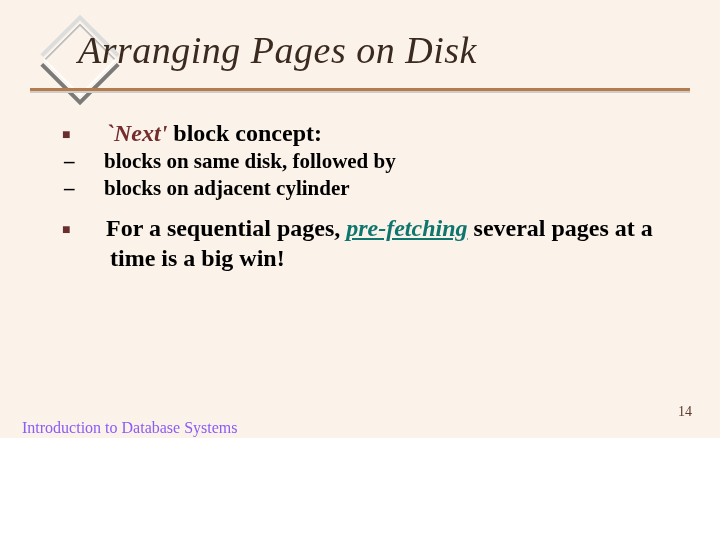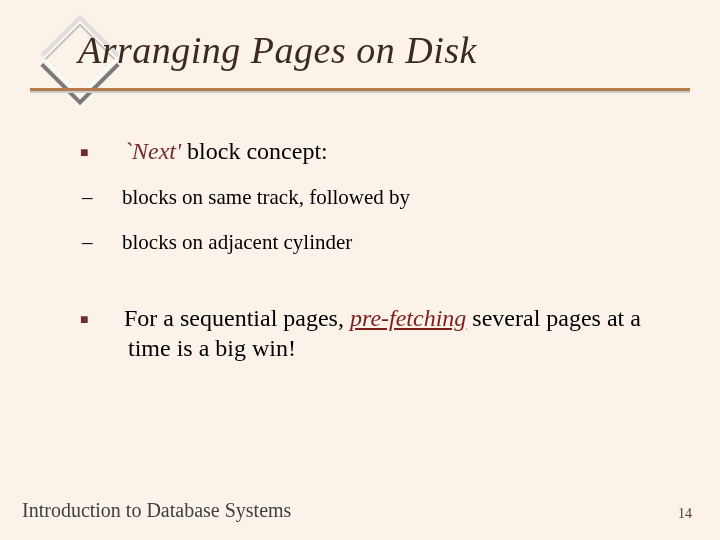--- a/index.html
+++ b/index.html
@@ -4,21 +4,21 @@
 <style>
   html, body {
     margin: 0;
     padding: 0;
     width: 720px;
     height: 540px;
     overflow: hidden;
   }
   .slide {
     width: 720px;
-    height: 540px;
+    height: 438px;
     background: #fbf2e9;
     position: relative;
     box-sizing: border-box;
     font-family: "Book Antiqua", Palatino, "Palatino Linotype", Georgia, serif;
     color: #000;
   }
   .diamond-wrap {
     position: absolute;
     top: 20px;
     left: 40px;
@@ -61,21 +61,21 @@
     box-shadow: 0 2px 0 0 #ccc;
   }
   .body {
     position: absolute;
     top: 118px;
     left: 86px;
     right: 50px;
     font-size: 24px;
     line-height: 1.25;
   }
-  .body p { margin: 18px; }
+  .body p { margin: 0; font-weight: bold; }
   .l1 {
     margin: 0 0 4px 0;
     text-indent: -24px;
     padding-left: 24px;
   }
   .l1 .bullet {
     color: #6b2e2e;
     font-size: 14px;
     display: inline-block;
     width: 20px;
@@ -87,28 +87,28 @@
     text-indent: -22px;
     padding-left: 22px;
     line-height: 1.3;
   }
   .l2 .dash {
     display: inline-block;
     width: 18px;
   }
   .accent-italic { font-style: italic; color: #742c2c; }
   .accent-plain { color: #742c2c; }
-  .accent-under { color: #7f1d1d; font-style: italic; text-decoration: underline; }
+  .accent-under { color: #0f766e; font-style: italic; text-decoration: underline; }
   .gap { height: 10px; }
   .footer-left {
     position: absolute;
-    bottom: 18px;
+    bottom: 1px;
     left: 22px;
-    font-size: 20px;
-    color: #404040;
+    font-size: 16px;
+    color: #8b5cf6;
   }
   .footer-right {
     position: absolute;
     bottom: 18px;
     right: 28px;
     font-size: 14px;
     color: #5b3a2e;
   }
 </style>
 </head>
@@ -123,21 +123,21 @@
   <div class="title">Arranging Pages on Disk</div>
   <div class="underline"></div>
 
   <div class="body">
 
     <p class="l1">
       <span class="bullet">■</span><span class="accent-italic">`Next'</span><span> block concept:</span>
     </p>
 
     <p class="l2">
-      <span class="dash">–</span><span>blocks on same track, followed by</span>
+      <span class="dash">–</span><span>blocks on same disk, followed by</span>
     </p>
     <p class="l2">
       <span class="dash">–</span><span>blocks on adjacent cylinder</span>
     </p>
 
     <div class="gap"></div>
 
 
     <p class="l1">
       <span class="bullet">■</span><span>For a sequential pages, </span><span class="accent-under">pre-fetching</span><span> several pages at a time is a big win!</span>

